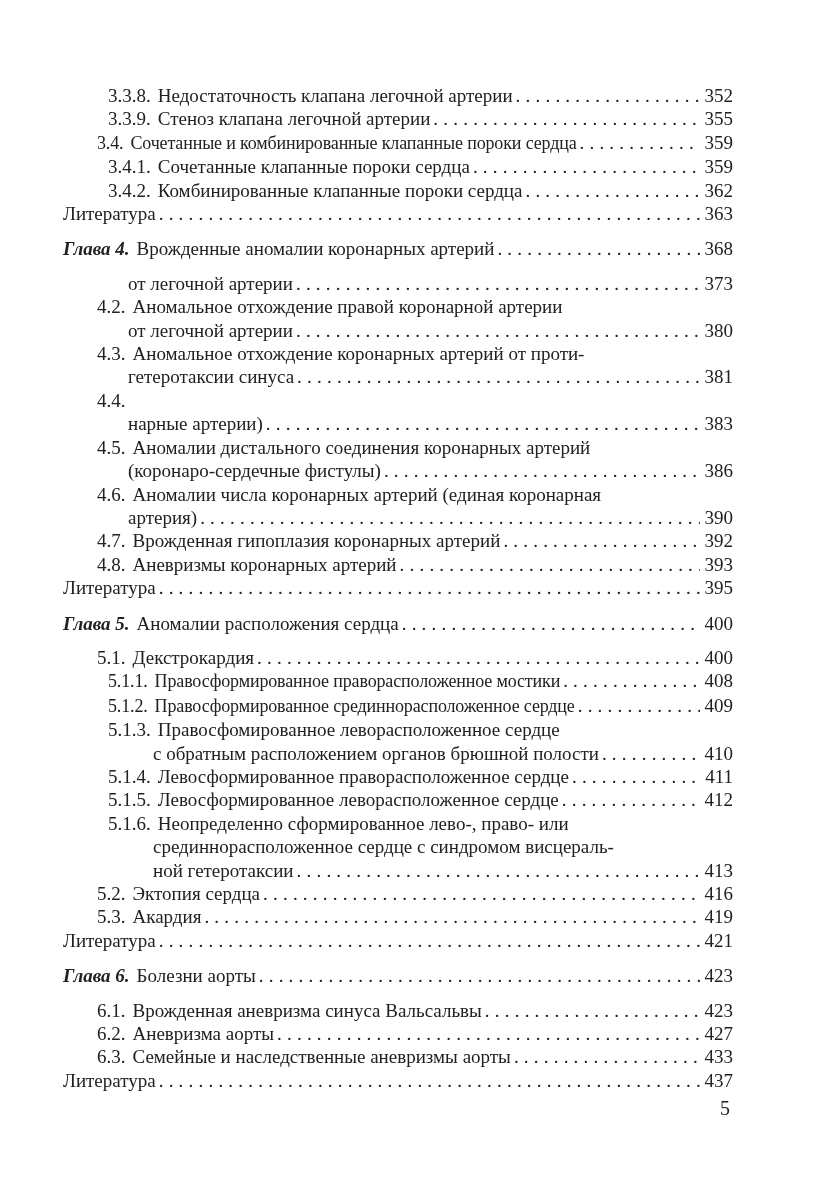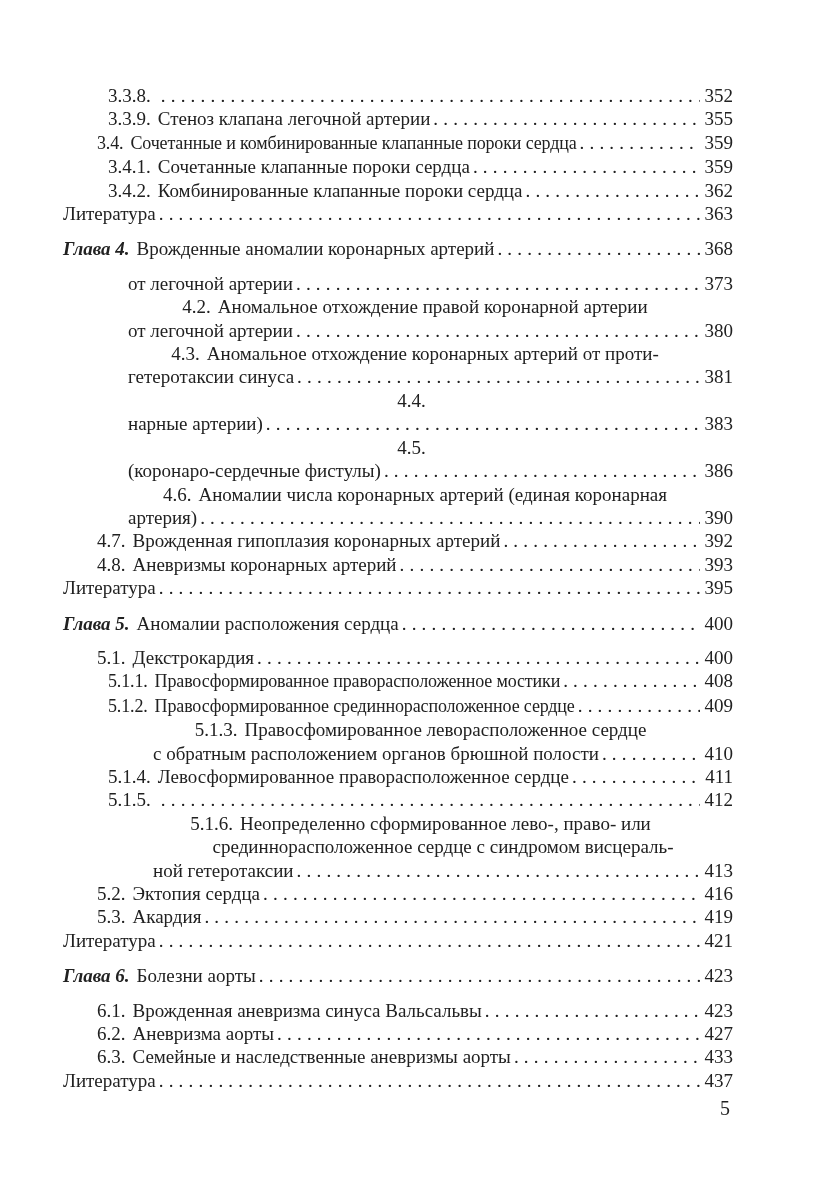--- a/index.html
+++ b/index.html
@@ -22,21 +22,20 @@
     top: 84px;
     width: 670px;
   }
   .entry { margin: 0; }
   .row {
     display: flex;
     align-items: baseline;
     line-height: 23.4px;
     font-size: 19px;
     white-space: nowrap;
-    justify-content: center;
   }
   .lvl0 { padding-left: 0; }
   .lvl1 { padding-left: 34px; }
   .lvl2 { padding-left: 45px; }
   .cont1 { padding-left: 65px; }
   .cont2 { padding-left: 90px; }
   .chapter { margin-top: 12px; margin-bottom: 11px; }
   .chapter .num { font-style: italic; font-weight: bold; }
   .num { margin-right: 7px; }
   .condensed .num, .condensed .title {
@@ -69,20 +68,21 @@
   }
 </style>
 </head>
 <body>
 
 <div class="book-page">
   <div class="toc" id="toc-list">
       <div class="entry">
         <div class="row lvl2">
           <span class="num">3.3.8.</span>
+          <span class="title">Недостаточность клапана легочной артерии</span>
           <span class="leader"></span>
           <span class="pageref">352</span>
         </div>
       </div>
       <div class="entry">
         <div class="row lvl2">
           <span class="num">3.3.9.</span>
           <span class="title">Стеноз клапана легочной артерии</span>
           <span class="leader"></span>
           <span class="pageref">355</span>
@@ -162,20 +162,21 @@
         </div>
         <div class="row cont1">
           <span class="title">нарные артерии)</span>
           <span class="leader"></span>
           <span class="pageref">383</span>
         </div>
       </div>
       <div class="entry">
         <div class="row lvl1">
           <span class="num">4.5.</span>
+          <span class="title">Аномалии дистального соединения коронарных артерий</span>
         </div>
         <div class="row cont1">
           <span class="title">(коронаро-сердечные фистулы)</span>
           <span class="leader"></span>
           <span class="pageref">386</span>
         </div>
       </div>
       <div class="entry">
         <div class="row lvl1">
           <span class="num">4.6.</span>
@@ -257,20 +258,21 @@
         <div class="row lvl2">
           <span class="num">5.1.4.</span>
           <span class="title">Левосформированное праворасположенное сердце</span>
           <span class="leader"></span>
           <span class="pageref">411</span>
         </div>
       </div>
       <div class="entry">
         <div class="row lvl2">
           <span class="num">5.1.5.</span>
+          <span class="title">Левосформированное леворасположенное сердце</span>
           <span class="leader"></span>
           <span class="pageref">412</span>
         </div>
       </div>
       <div class="entry">
         <div class="row lvl2">
           <span class="num">5.1.6.</span>
           <span class="title">Неопределенно сформированное лево-, право- или</span>
         </div>
         <div class="row cont2">

